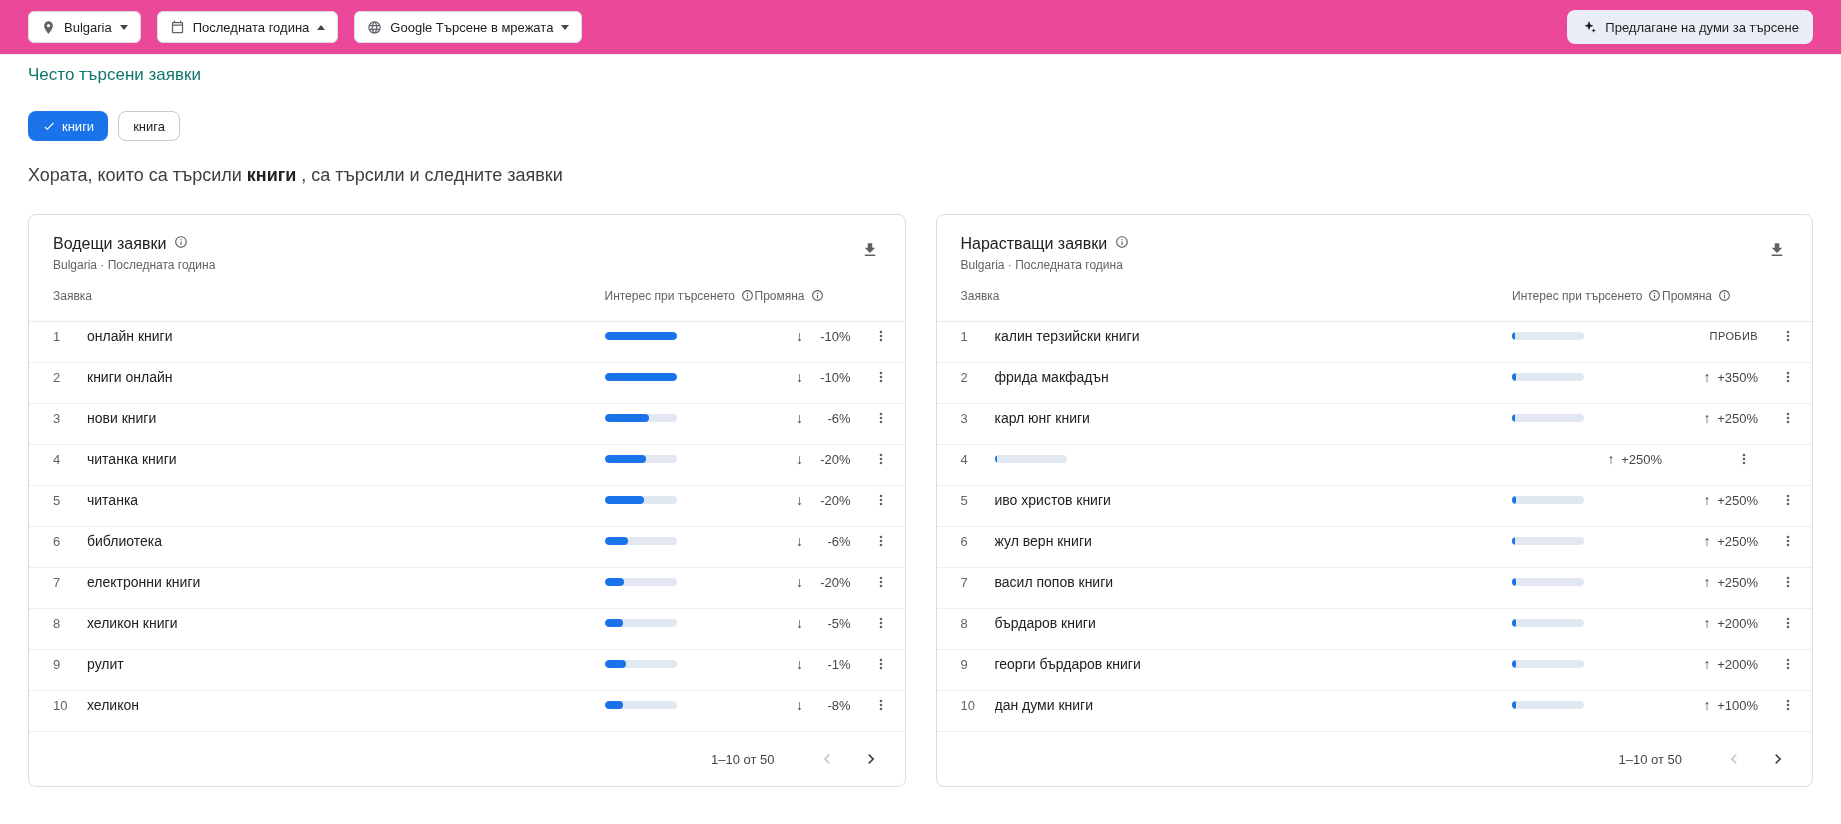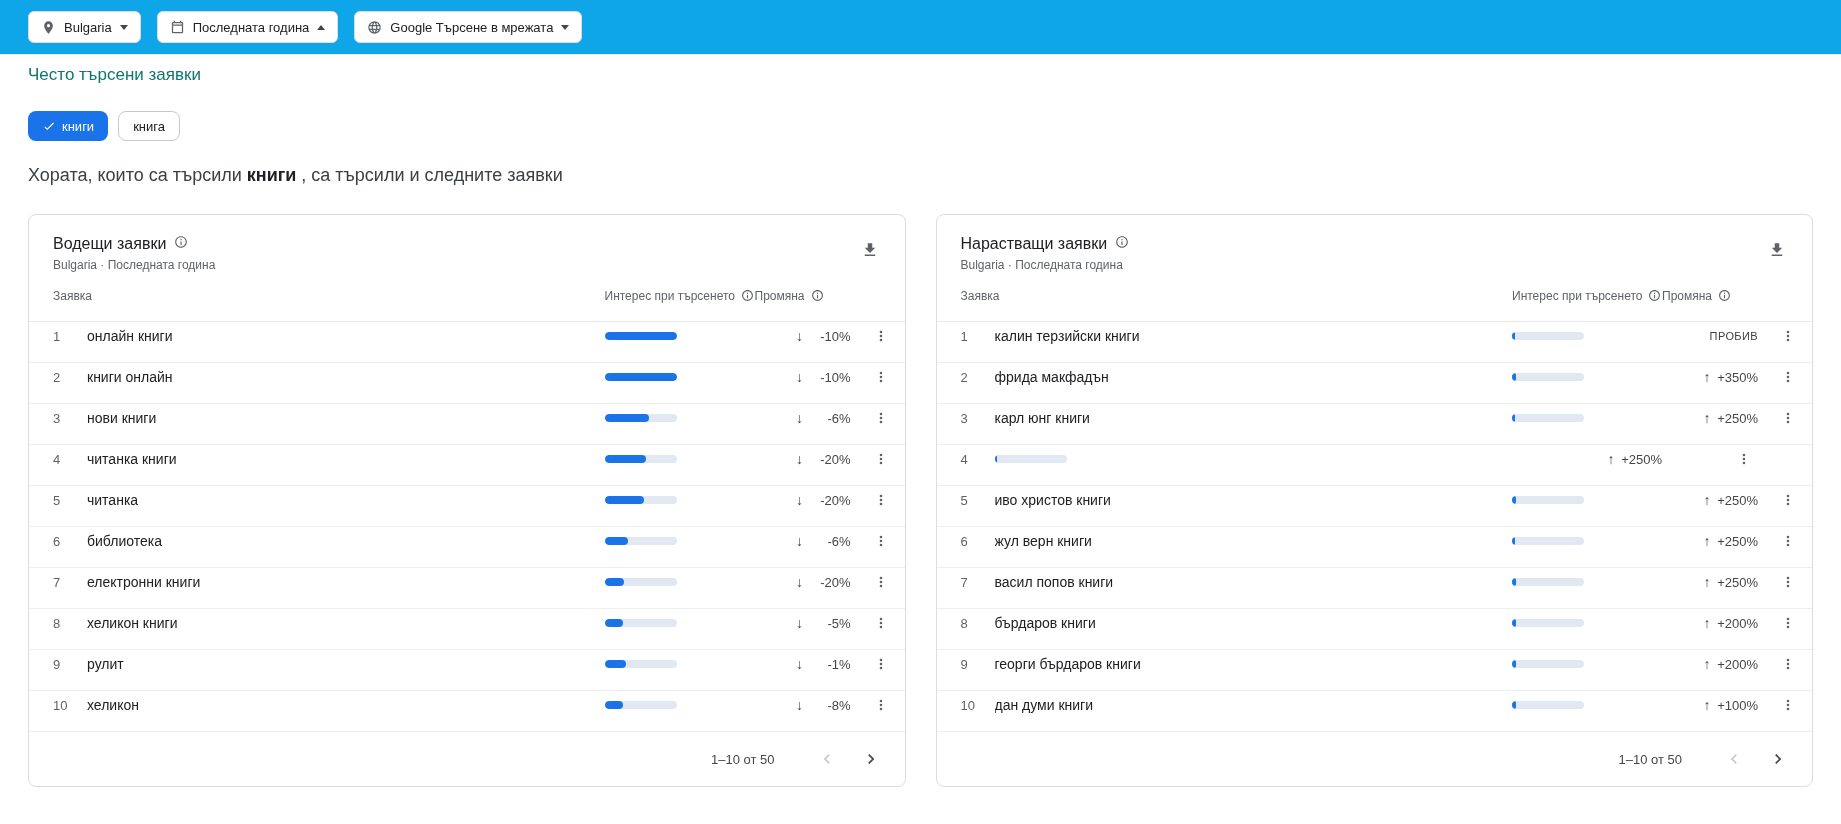--- a/index.html
+++ b/index.html
@@ -1,21 +1,21 @@
 <!DOCTYPE html>
 <html><head>
 <meta charset="utf-8">
 <style>
   * { box-sizing: border-box; margin: 0; padding: 0; }
   html,body { width: 1841px; min-height: 824px; background: #fff; }
   body { font-family: "Liberation Sans", sans-serif; color: #202124; }
 
   
   .topbar { height: 55px; display: flex; align-items: center; gap: 16px;
-            padding: 0 28px; border-bottom: 1px solid #e8eaed; background: #0ea5e9; }
+            padding: 0 28px; border-bottom: 1px solid #e8eaed; background: #ec4899; }
   .filter-btn { display: inline-flex; align-items: center; gap: 8px; height: 32px;
                 padding: 0 12px; border: 1px solid #dadce0; border-radius: 6px;
                 background: #fff; font-size: 13px; color: #202124; cursor: pointer;
                 font-family: inherit; }
   .filter-btn svg { flex: none; }
   .caret { width: 0; height: 0; border-left: 4px solid transparent;
            border-right: 4px solid transparent; border-top: 5px solid #444746; }
   .caret.caret-up { transform: rotate(180deg); }
   .suggest-btn { margin-left: auto; display: inline-flex; align-items: center; gap: 8px;
                  height: 34px; padding: 0 14px; border: none; border-radius: 8px;
@@ -105,20 +105,28 @@
   <button class="filter-btn">
     <span style="display:flex">
       <svg viewBox="0 0 24 24" width="15" height="15">
           <path fill="#5f6368" d="M12 2a10 10 0 1 0 0 20 10 10 0 0 0 0-20zm6.93 6h-2.95a15.6 15.6 0 0 0-1.38-3.56A8.03 8.03 0 0 1 18.93 8zM12 4.04c.83 1.2 1.48 2.53 1.91 3.96h-3.82c.43-1.43 1.08-2.76 1.91-3.96zM4.26 14A8.1 8.1 0 0 1 4 12c0-.69.1-1.36.26-2h3.38c-.08.66-.14 1.32-.14 2s.06 1.34.14 2H4.26zm.82 2h2.95c.32 1.25.78 2.45 1.38 3.56A8.03 8.03 0 0 1 5.08 16zm2.95-8H5.08a8.03 8.03 0 0 1 4.33-3.56A15.6 15.6 0 0 0 8.03 8zM12 19.96a14.1 14.1 0 0 1-1.91-3.96h3.82c-.43 1.43-1.08 2.76-1.91 3.96zM14.34 14H9.66a16 16 0 0 1-.16-2c0-.68.07-1.35.16-2h4.68c.09.65.16 1.32.16 2s-.07 1.34-.16 2zm.25 5.56c.6-1.11 1.06-2.31 1.38-3.56h2.95a8.03 8.03 0 0 1-4.33 3.56zM16.36 14c.08-.66.14-1.32.14-2s-.06-1.34-.14-2h3.38c.16.64.26 1.31.26 2s-.1 1.36-.26 2h-3.38z"></path>
         </svg>
     </span>
     <span>Google Търсене в мрежата</span>
     <span class="caret"></span>
   </button>
 
+  <button class="suggest-btn">
+    <span style="display:flex">
+      <svg viewBox="0 0 24 24" width="16" height="16">
+          <path fill="#1f1f1f" d="M12 3l1.9 5.1L19 10l-5.1 1.9L12 17l-1.9-5.1L5 10l5.1-1.9L12 3zm7 11l.9 2.4 2.4.9-2.4.9L19 20.6l-.9-2.4-2.4-.9 2.4-.9.9-2.4z"></path>
+        </svg>
+    </span>
+    <span>Предлагане на думи за търсене</span>
+  </button>
 </header>
 
 <main class="main">
 
   <h1 class="page-title">Често търсени заявки</h1>
 
   <div class="chips">
     <button class="chip selected">
       <span style="display:flex">
         <svg viewBox="0 0 24 24" width="14" height="14">

